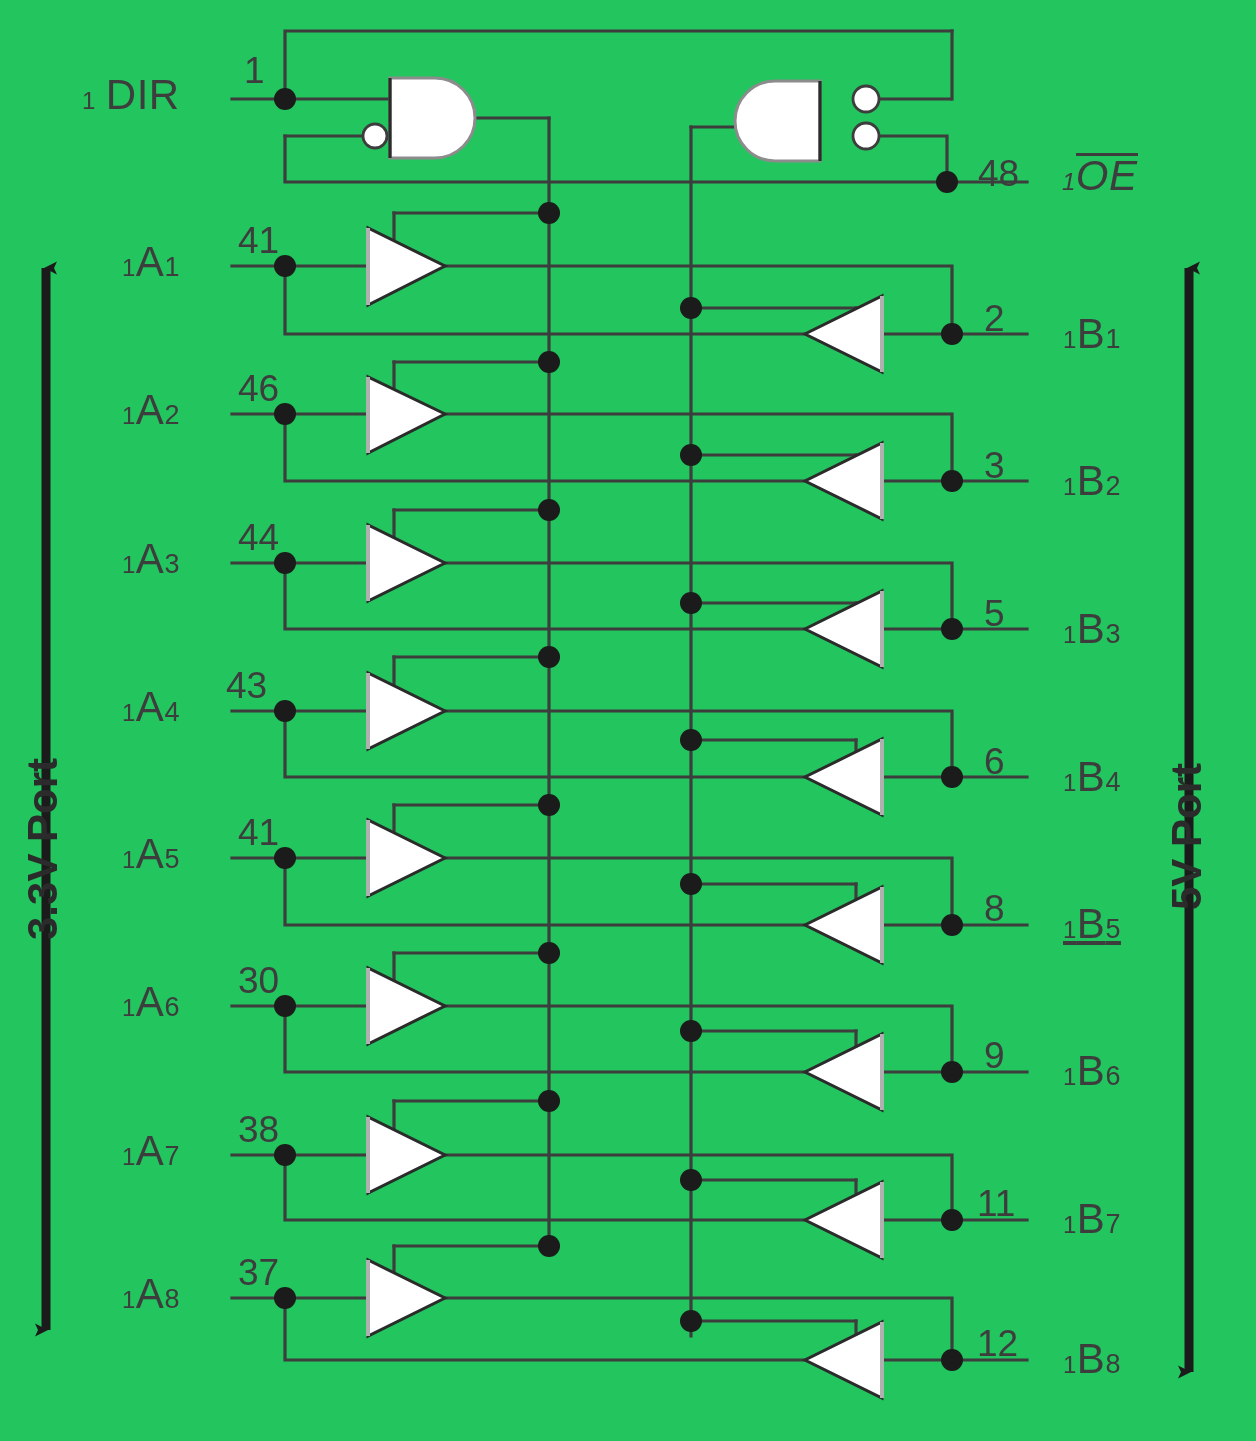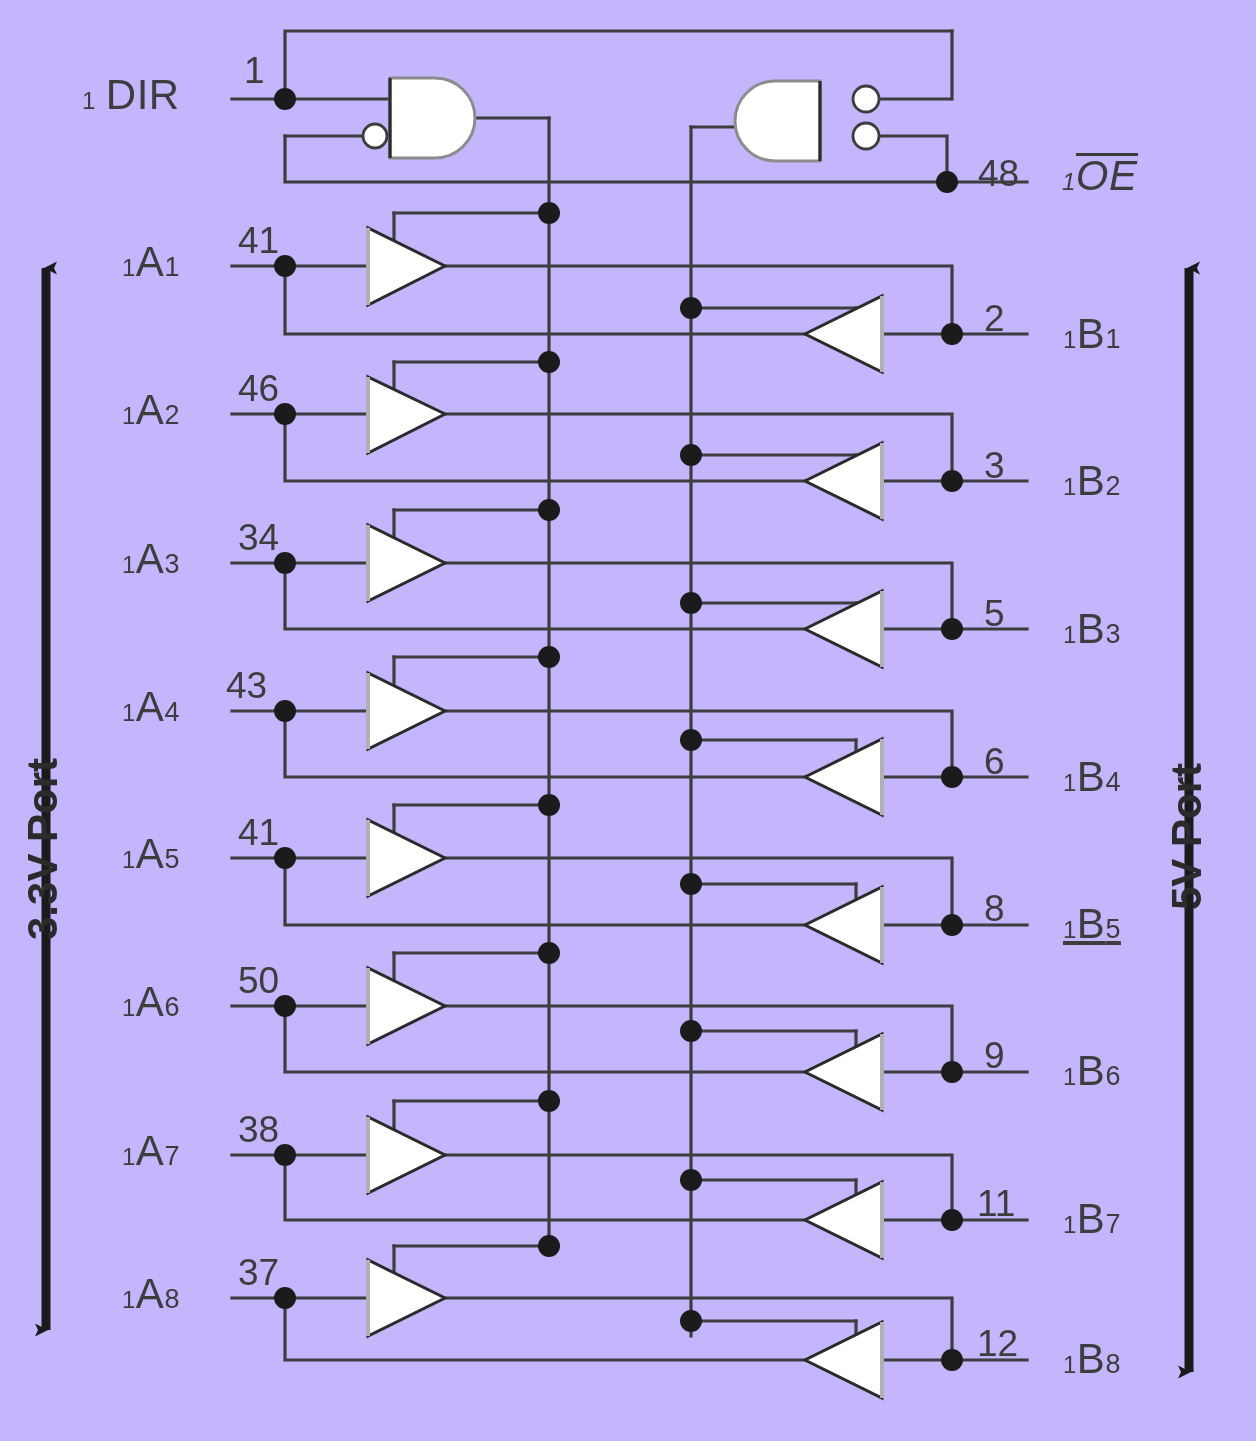--- a/index.html
+++ b/index.html
@@ -1,18 +1,18 @@
 <!DOCTYPE html>
 <html><head>
 <meta charset="utf-8">
 <style>
   html,body{margin:0;padding:0;background:#ffffff;}
   body{width:1256px;height:1441px;overflow:hidden;
        font-family:"Liberation Sans", sans-serif;}
-  #stage{position:relative;width:1256px;height:1441px;background:#c4b5fd;}
+  #stage{position:relative;width:1256px;height:1441px;background:#22c55e;}
   svg{position:absolute;left:0;top:0;}
   .lbl{position:absolute;color:#3d3d3d;font-family:"Liberation Sans",sans-serif;
        white-space:nowrap;line-height:1;}
   .sig{font-size:42px;font-weight:400;letter-spacing:0.5px;}
   .sig .pre{font-size:24px;vertical-align:0px;}
   .sig .sub{font-size:27px;}
   .pin{font-size:37px;color:#3d3d3d;}
   .portlbl{font-size:42px;font-weight:700;color:#2b2b2b;
            transform-origin:left top;white-space:nowrap;}
   .ovl{position:relative;display:inline-block;}
@@ -272,30 +272,30 @@
   </div>
   <div class="lbl pin" style="left:978px;top:155px;">48</div>
 
   <div class="lbl sig" style="left:122px;top:241px;"><span class="pre">1</span><span>A</span><span class="sub">1</span></div>
   <div class="lbl pin" style="left:238px;top:222px;">41</div>
 
   <div class="lbl sig" style="left:122px;top:389px;"><span class="pre">1</span><span>A</span><span class="sub">2</span></div>
   <div class="lbl pin" style="left:238px;top:370px;">46</div>
 
   <div class="lbl sig" style="left:122px;top:538px;"><span class="pre">1</span><span>A</span><span class="sub">3</span></div>
-  <div class="lbl pin" style="left:238px;top:519px;">34</div>
+  <div class="lbl pin" style="left:238px;top:519px;">44</div>
 
   <div class="lbl sig" style="left:122px;top:686px;"><span class="pre">1</span><span>A</span><span class="sub">4</span></div>
   <div class="lbl pin" style="left:226px;top:667px;">43</div>
 
   <div class="lbl sig" style="left:122px;top:833px;"><span class="pre">1</span><span>A</span><span class="sub">5</span></div>
   <div class="lbl pin" style="left:238px;top:814px;">41</div>
 
   <div class="lbl sig" style="left:122px;top:981px;"><span class="pre">1</span><span>A</span><span class="sub">6</span></div>
-  <div class="lbl pin" style="left:238px;top:962px;">50</div>
+  <div class="lbl pin" style="left:238px;top:962px;">30</div>
 
   <div class="lbl sig" style="left:122px;top:1130px;"><span class="pre">1</span><span>A</span><span class="sub">7</span></div>
   <div class="lbl pin" style="left:238px;top:1111px;">38</div>
 
   <div class="lbl sig" style="left:122px;top:1273px;"><span class="pre">1</span><span>A</span><span class="sub">8</span></div>
   <div class="lbl pin" style="left:238px;top:1254px;">37</div>
 
   <div class="lbl sig" style="left:1063px;top:313px;"><span class="pre">1</span><span>B</span><span class="sub">1</span></div>
   <div class="lbl pin" style="left:984px;top:300px;">2</div>
 

